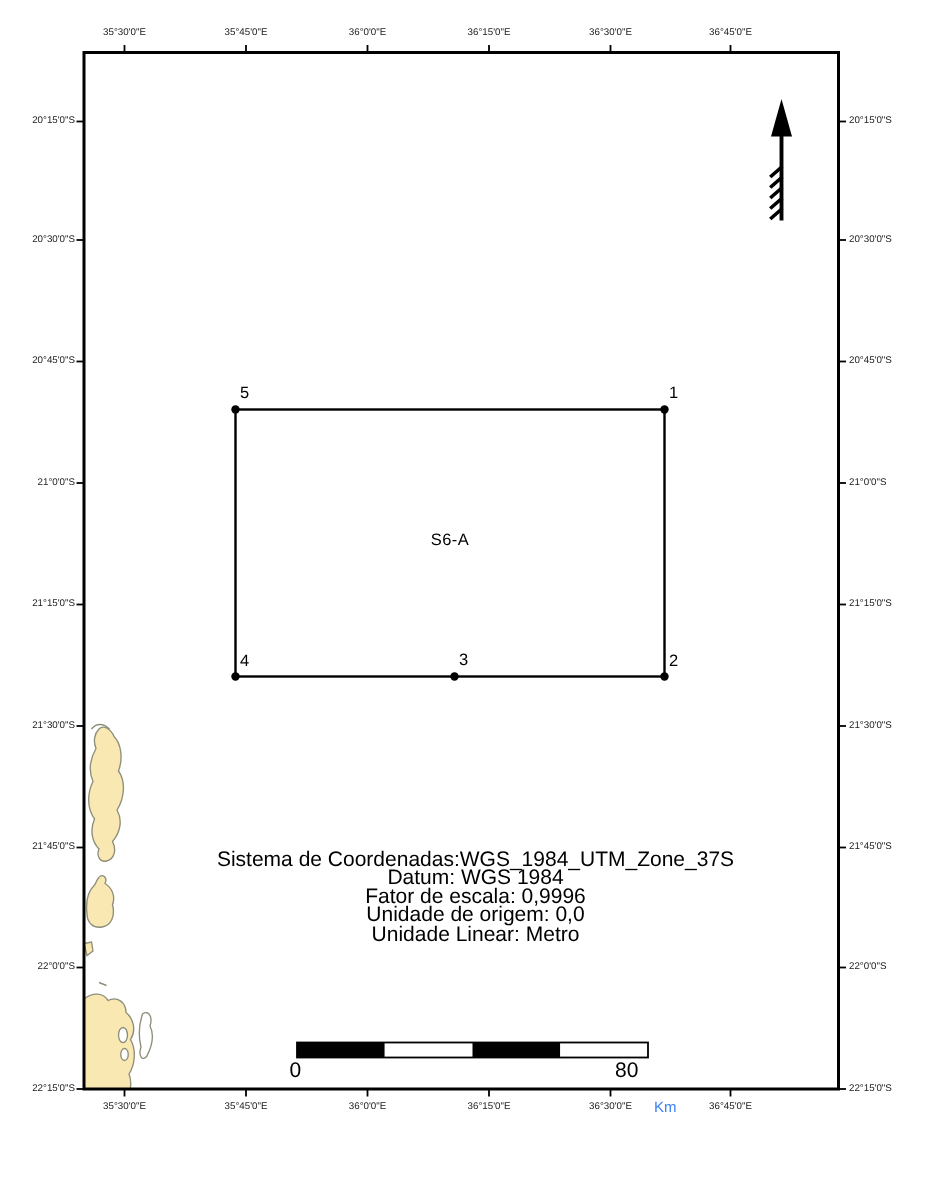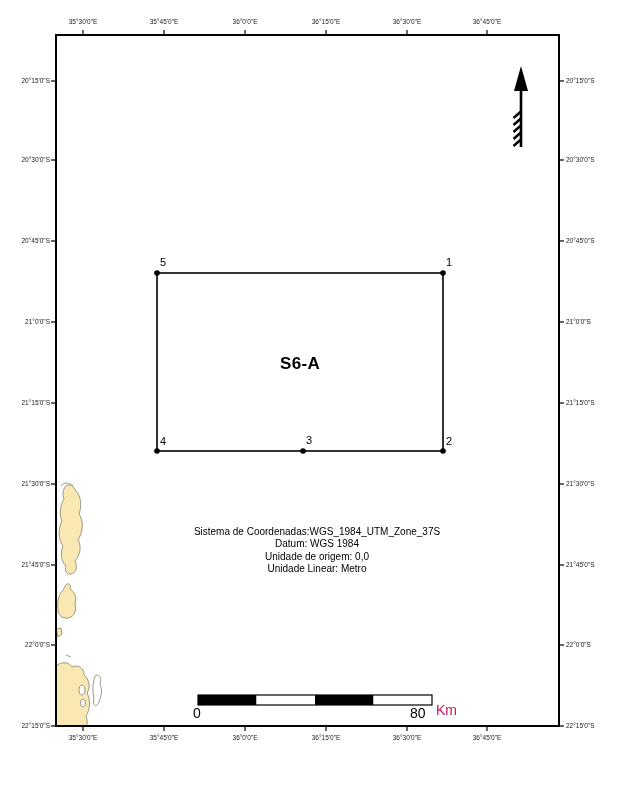--- a/index.html
+++ b/index.html
@@ -18,32 +18,32 @@
   .ticklabel.top{top:18px;transform:translateX(-50%);}
   .ticklabel.bottom{top:734px;transform:translateX(-50%);}
   .ticklabel.left{right:574px;text-align:right;}
   .ticklabel.right{left:566px;text-align:left;}
   .vertexlabel{
     position:absolute;font-size:11px;line-height:11px;color:#000;
     white-space:nowrap;
   }
   .arealabel{
     position:absolute;left:300px;top:354px;transform:translateX(-50%);
-    font-size:17px;font-weight:bold;letter-spacing:.3px;color:#000;
+    font-size:11px;font-weight:normal;letter-spacing:.3px;color:#000;
     white-space:nowrap;
   }
   .crs{
-    position:absolute;left:135px;top:526px;width:364px;
-    text-align:center;font-size:10px;line-height:12.4px;color:#000;
+    position:absolute;left:135px;top:566px;width:364px;
+    text-align:center;font-size:14px;line-height:12.4px;color:#000;
   }
   .scale-num{
     position:absolute;top:706px;font-size:14px;line-height:15px;color:#000;
   }
   .scale-unit{
-    position:absolute;left:436px;top:703px;font-size:14px;line-height:15px;color:#be185d;
+    position:absolute;left:436px;top:731px;font-size:10px;line-height:15px;color:#3b82f6;
   }
 </style>
 </head>
 <body>
 
 <div id="stage">
 
   <svg width="624" height="788" viewBox="0 0 624 788">
     <defs>
       <clipPath id="mapclip">
@@ -169,20 +169,21 @@
   <div class="vertexlabel" style="left:446px;top:257px">1</div>
   <div class="vertexlabel" style="left:160px;top:436px">4</div>
   <div class="vertexlabel" style="left:306px;top:435px">3</div>
   <div class="vertexlabel" style="left:446px;top:436px">2</div>
 
   <div class="arealabel">S6-A</div>
 
   <div class="crs">
     <div>Sistema de Coordenadas:WGS_1984_UTM_Zone_37S</div>
     <div>Datum: WGS 1984</div>
+    <div>Fator de escala: 0,9996</div>
     <div>Unidade de origem: 0,0</div>
     <div>Unidade Linear: Metro</div>
   </div>
 
   <div class="scale-num" style="left:193px">0</div>
   <div class="scale-num" style="left:410px">80</div>
   <div class="scale-unit">Km</div>
 
 </div>
 

